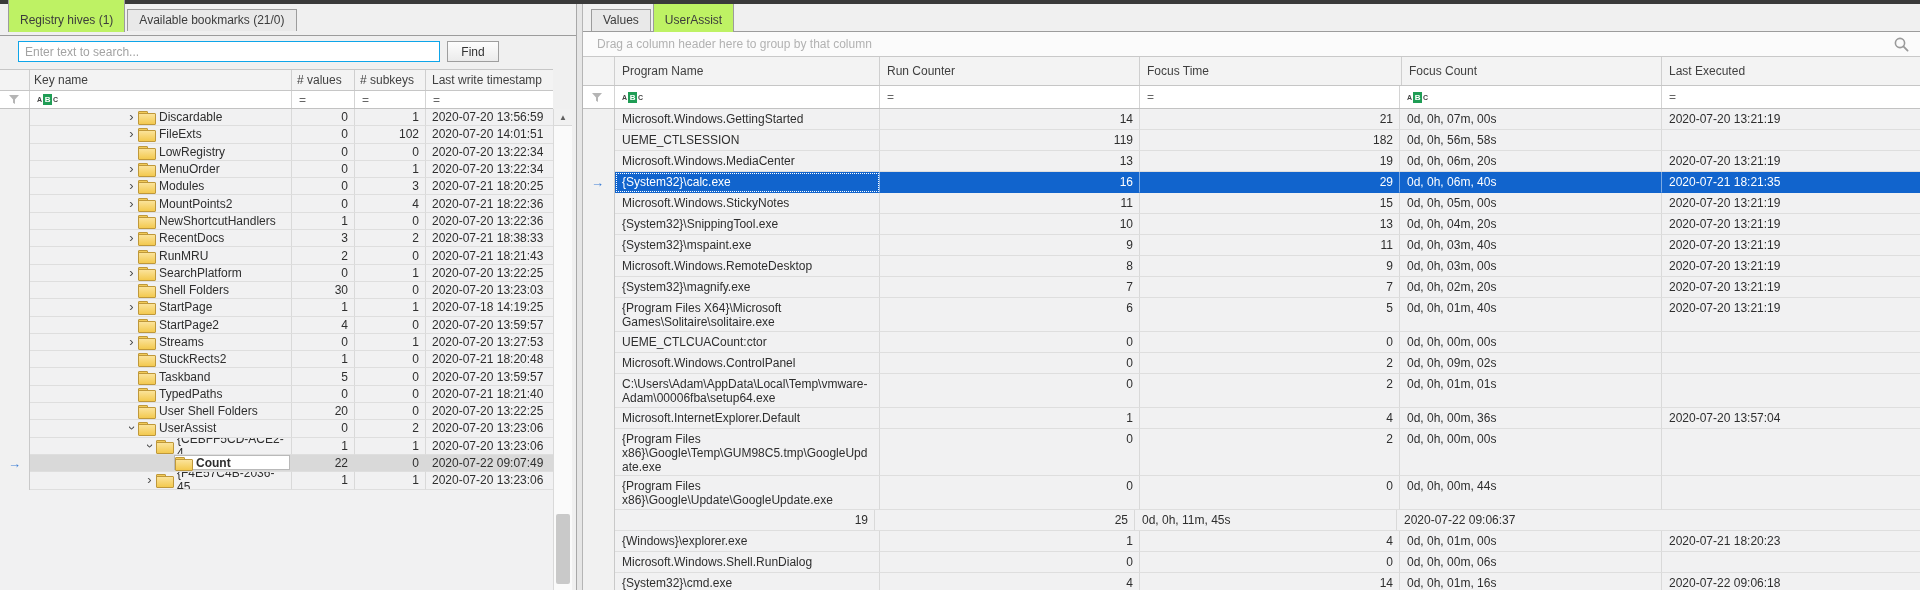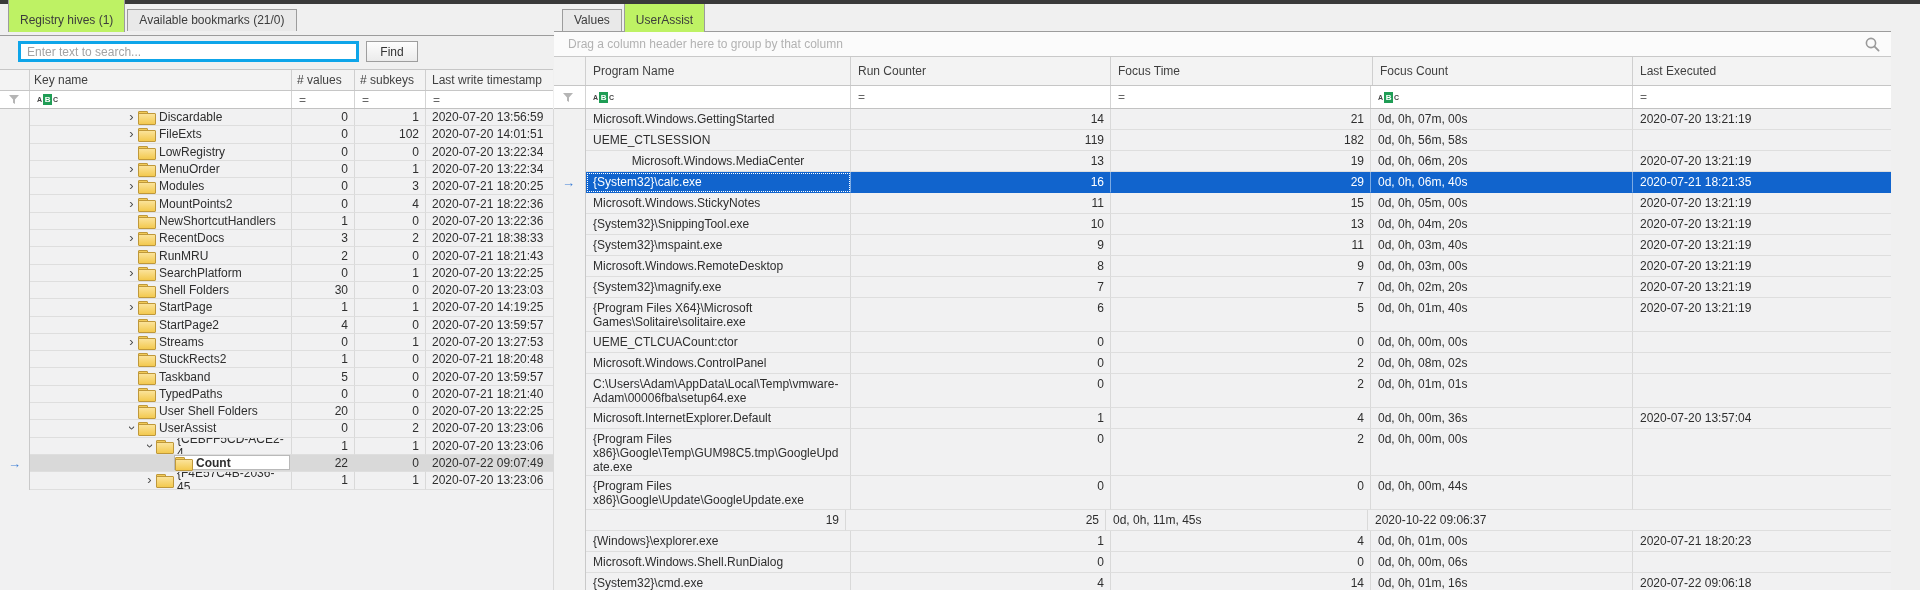--- a/index.html
+++ b/index.html
@@ -4,32 +4,32 @@
 <style>
   * { margin:0; padding:0; box-sizing:border-box; }
   html,body { background:#cfcfcf; }
   body { font-family:"Liberation Sans", sans-serif; font-size:12px; color:#2e2e2e; }
   .screen { position:relative; width:1920px; height:590px; background:#f0f0f0; overflow:hidden; }
   .topstrip { position:absolute; left:0; top:0; width:1920px; height:4px; background:#3a3a3a; }
 
   
   .left-panel  { position:absolute; left:0; top:4px; width:577px; height:586px; border-right:1px solid #a8a8a8; background:#f0f0f0; }
   .splitter    { position:absolute; left:577px; top:4px; width:6px; height:586px; background:#e6e6e6; border-right:1px solid #b5b5b5; }
-  .right-panel { position:absolute; left:554px; top:4px; width:1337px; height:586px; background:#f0f0f0; overflow:hidden; }
+  .right-panel { position:absolute; left:583px; top:4px; width:1337px; height:586px; background:#f0f0f0; overflow:hidden; }
 
   
   .tabbar { position:relative; height:27px; display:flex; align-items:flex-end; padding-left:8px; z-index:3; }
   .tab { border:1px solid #9c9c9c; border-bottom:none; background:#e9e9e9; color:#3c3c3c;
          padding:3px 11px 4px 11px; margin-right:2px; white-space:nowrap; cursor:default; }
   .tab.active { background:#bef264; padding:24px 11px 5px 11px; position:relative; margin-bottom:-1px; }
   .content { position:absolute; left:0; right:0; top:31px; bottom:0; border-top:1px solid #9c9c9c; background:#f0f0f0; }
 
   
   .searchrow { position:absolute; left:18px; top:5px; display:flex; }
-  .searchrow input { width:341px; height:21px; border:3px solid #0ea5e9; background:#fff; padding:0 6px;
+  .searchrow input { width:422px; height:21px; border:1px solid #0ea5e9; background:#fff; padding:0 6px;
                      font:12px "Liberation Sans",sans-serif; color:#8b5cf6; }
   .searchrow input::placeholder { color:#a3a3a3; }
   .findbtn { width:52px; height:21px; margin-left:7px; border:1px solid #9e9e9e;
              background:linear-gradient(#fdfdfd,#ebebeb); font:12px "Liberation Sans",sans-serif; color:#333; }
 
   
   .hcell { background:#f3f3f3; border-right:1px solid #cfcfcf; color:#3f3f3f; display:flex; align-items:center; }
   .fcell { background:#fff; border-right:1px solid #d4d4d4; display:flex; align-items:center; }
   .cell  { border-right:1px solid #d9d9d9; border-bottom:1px solid #dedede; background:#f1f1f2; display:flex; align-items:flex-start; overflow:hidden; }
   .icell { background:#f1f1f1; border-right:1px solid #c9c9c9; border-bottom:none; display:flex; align-items:center; }
@@ -279,21 +279,21 @@
             <div class="trow">
               <div class="icell t-ind"></div>
               <div class="cell t-name">
                 <span class="indent" style="width: 95px;"></span>
                 <span class="chev">›</span>
                 <span class="folder"></span>
                 <span>StartPage</span>
               </div>
               <div class="cell t-val num">1</div>
               <div class="cell t-sub num">1</div>
-              <div class="cell t-ts">2020-07-20 14:19:25</div>
+              <div class="cell t-ts">2020-07-18 14:19:25</div>
             </div>
             <div class="trow">
               <div class="icell t-ind"></div>
               <div class="cell t-name">
                 <span class="indent" style="width: 95px;"></span>
                 <span class="chev none">›</span>
                 <span class="folder"></span>
                 <span>StartPage2</span>
               </div>
               <div class="cell t-val num">4</div>
@@ -492,21 +492,21 @@
           <div class="grow" style="height: 21px;">
             <div class="icell g-ind"></div>
             <div class="cell g-prog">
               <span class="ptext">UEME_CTLSESSION</span>
             </div>
             <div class="cell g-run num">119</div>
             <div class="cell g-fc num">182</div>
             <div class="cell g-ft">0d, 0h, 56m, 58s</div>
             <div class="cell g-le"></div>
           </div>
-          <div class="grow" style="height: 21px; text-align: center;">
+          <div class="grow" style="height: 21px;">
             <div class="icell g-ind"></div>
             <div class="cell g-prog">
               <span class="ptext">Microsoft.Windows.MediaCenter</span>
             </div>
             <div class="cell g-run num">13</div>
             <div class="cell g-fc num">19</div>
             <div class="cell g-ft">0d, 0h, 06m, 20s</div>
             <div class="cell g-le">2020-07-20 13:21:19</div>
           </div>
           <div class="grow sel" style="height: 21px;">
@@ -591,21 +591,21 @@
             <div class="cell g-ft">0d, 0h, 00m, 00s</div>
             <div class="cell g-le"></div>
           </div>
           <div class="grow" style="height: 21px; justify-content: space-between;">
             <div class="icell g-ind"></div>
             <div class="cell g-prog">
               <span class="ptext">Microsoft.Windows.ControlPanel</span>
             </div>
             <div class="cell g-run num">0</div>
             <div class="cell g-fc num">2</div>
-            <div class="cell g-ft">0d, 0h, 08m, 02s</div>
+            <div class="cell g-ft">0d, 0h, 09m, 02s</div>
             <div class="cell g-le"></div>
           </div>
           <div class="grow" style="height: 34px;">
             <div class="icell g-ind"></div>
             <div class="cell g-prog">
               <span class="ptext">C:\Users\Adam\AppData\Local\Temp\vmware-Adam\00006fba\setup64.exe</span>
             </div>
             <div class="cell g-run num">0</div>
             <div class="cell g-fc num">2</div>
             <div class="cell g-ft">0d, 0h, 01m, 01s</div>
@@ -639,21 +639,21 @@
             <div class="cell g-run num">0</div>
             <div class="cell g-fc num">0</div>
             <div class="cell g-ft">0d, 0h, 00m, 44s</div>
             <div class="cell g-le"></div>
           </div>
           <div class="grow" style="height: 21px;">
             <div class="icell g-ind"></div>
             <div class="cell g-run num">19</div>
             <div class="cell g-fc num">25</div>
             <div class="cell g-ft">0d, 0h, 11m, 45s</div>
-            <div class="cell g-le">2020-10-22 09:06:37</div>
+            <div class="cell g-le">2020-07-22 09:06:37</div>
           </div>
           <div class="grow" style="height: 21px;">
             <div class="icell g-ind"></div>
             <div class="cell g-prog">
               <span class="ptext">{Windows}\explorer.exe</span>
             </div>
             <div class="cell g-run num">1</div>
             <div class="cell g-fc num">4</div>
             <div class="cell g-ft">0d, 0h, 01m, 00s</div>
             <div class="cell g-le">2020-07-21 18:20:23</div>

